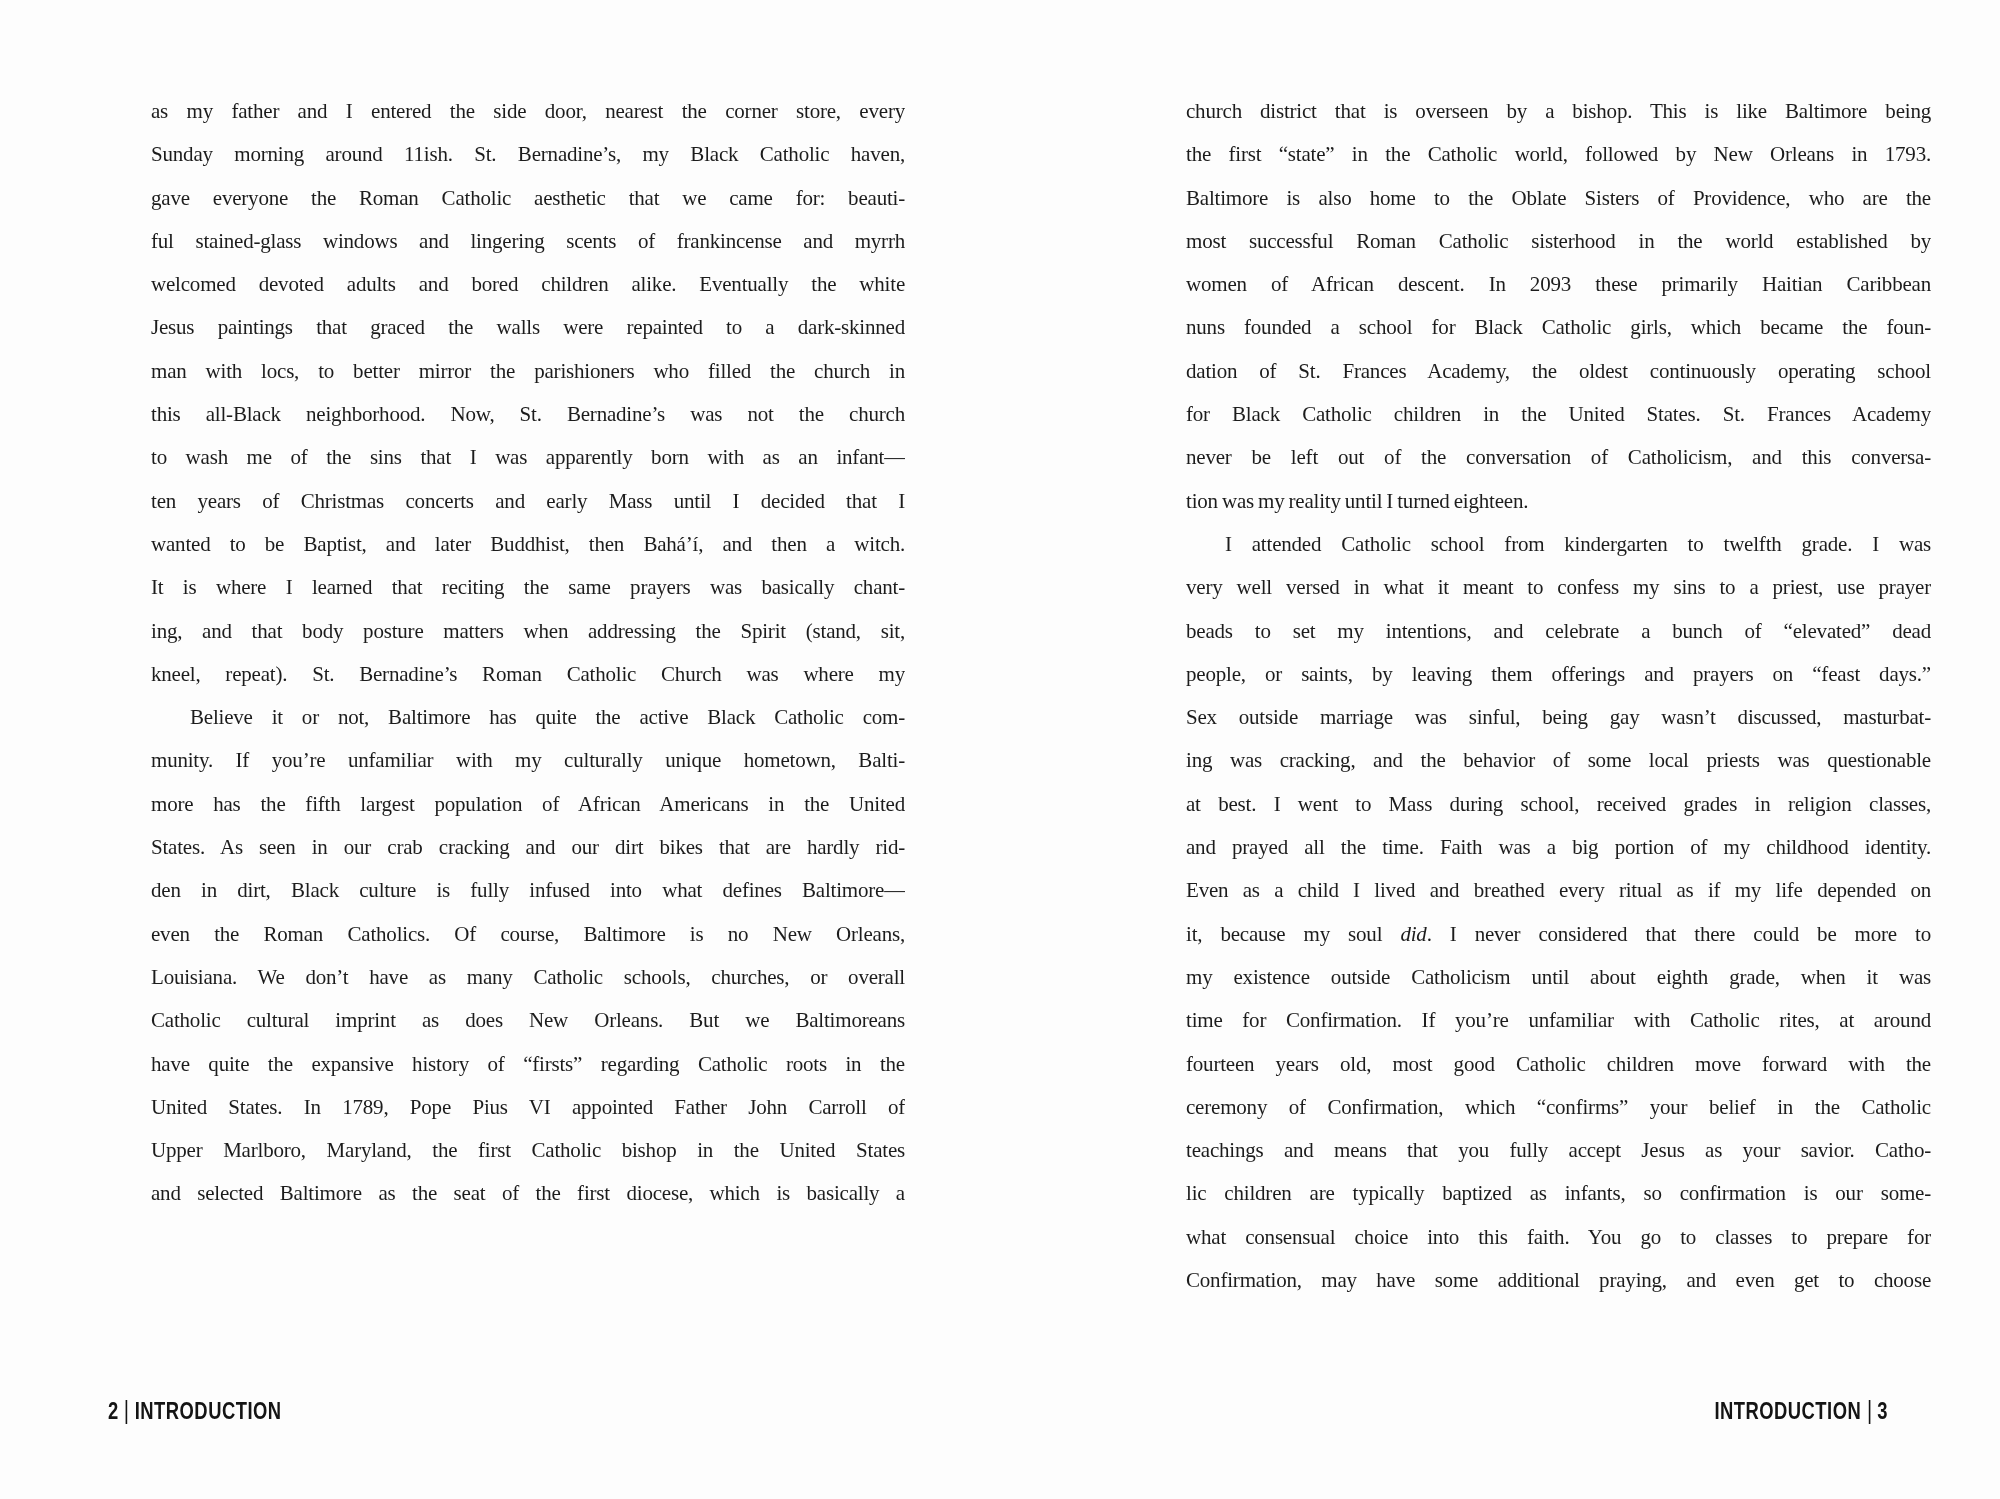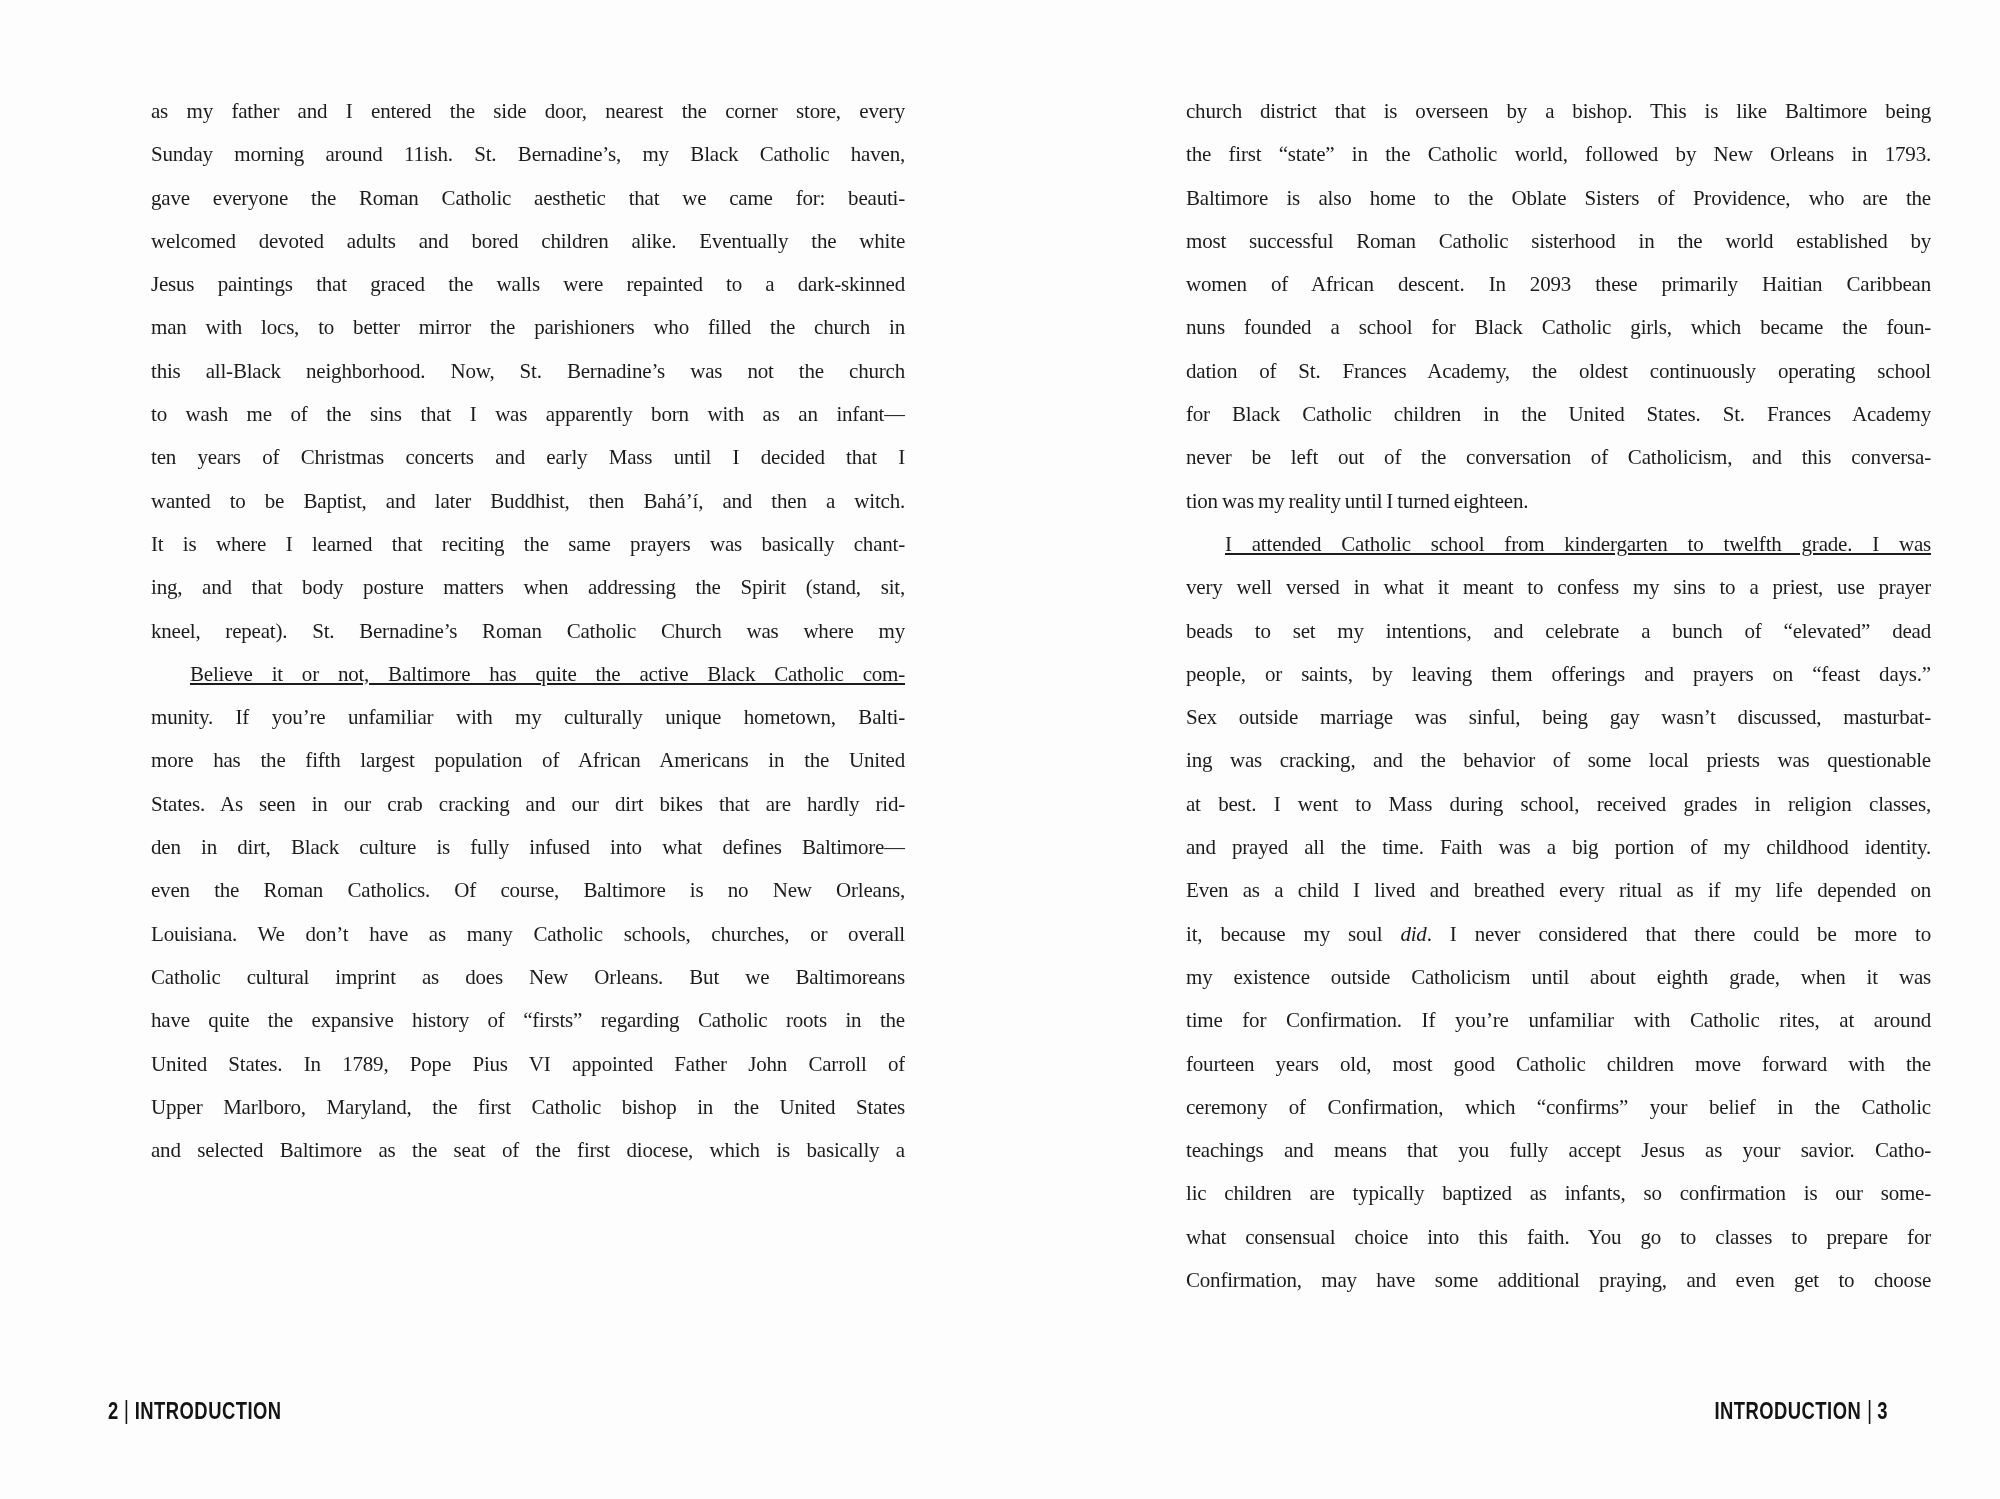--- a/index.html
+++ b/index.html
@@ -27,21 +27,21 @@
   .text-block.tb-left  { left: 108px;  width: 754px; }
   .text-block.tb-right { left: 1143px; width: 745px; }
   .para { margin: 0; padding: 0; }
   .line {
     text-align: justify;
     text-align-last: justify;
     max-height: 44px;
     overflow: hidden;
   }
   .line.endline { text-align-last: left; }
-  .line.first   { padding-left: 39px; text-decoration: underline; }
+  .line.first   { padding-left: 39px; }
   .line i { font-style: italic; }
   .footer {
     position: absolute;
     top: 1398px;
     font-family: "Liberation Sans", sans-serif;
     font-weight: 700;
     font-size: 23px;
     letter-spacing: 0.6px;
     color: #141414;
     display: flex;
@@ -61,20 +61,21 @@
 <body>
 
 <div class="spread">
 
   <section>
     <div class="text-block tb-left">
         <div class="para">
           <div class="line">as my father and I entered the side door, nearest the corner store, every</div>
           <div class="line">Sunday morning around 11ish. St. Bernadine’s, my Black Catholic haven,</div>
           <div class="line">gave everyone the Roman Catholic aesthetic that we came for: beauti-</div>
+          <div class="line">ful stained-glass windows and lingering scents of frankincense and myrrh</div>
           <div class="line">welcomed devoted adults and bored children alike. Eventually the white</div>
           <div class="line">Jesus paintings that graced the walls were repainted to a dark-skinned</div>
           <div class="line">man with locs, to better mirror the parishioners who filled the church in</div>
           <div class="line">this all-Black neighborhood. Now, St. Bernadine’s was not the church</div>
           <div class="line">to wash me of the sins that I was apparently born with as an infant—</div>
           <div class="line">ten years of Christmas concerts and early Mass until I decided that I</div>
           <div class="line">wanted to be Baptist, and later Buddhist, then Bahá’í, and then a witch.</div>
           <div class="line">It is where I learned that reciting the same prayers was basically chant-</div>
           <div class="line">ing, and that body posture matters when addressing the Spirit (stand, sit,</div>
           <div class="line">kneel, repeat). St. Bernadine’s Roman Catholic Church was where my</div>

